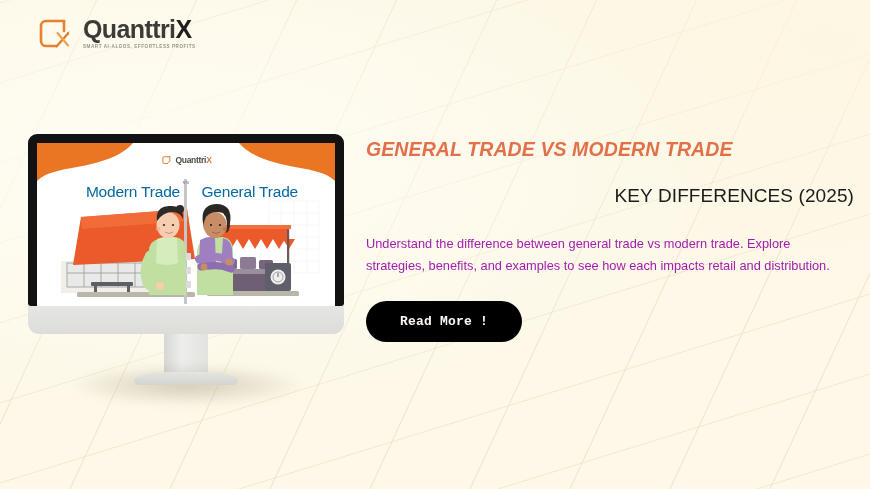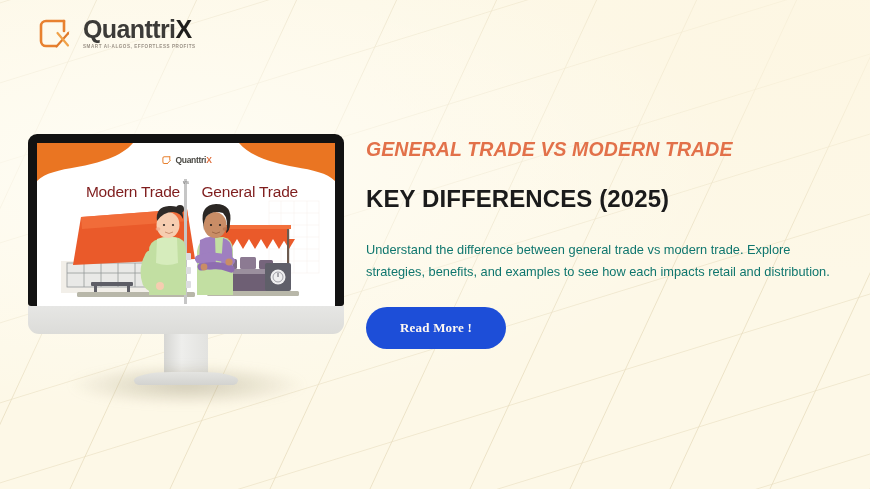--- a/index.html
+++ b/index.html
@@ -105,58 +105,58 @@
     font-size:8.5px; font-weight:bold; letter-spacing:-0.3px; color:#4a4944;
   }
   .thumb-logo-word .x { color:#e0703f; }
 
   .thumb-titles {
     position:absolute; left:0; right:0; top:40px;
     display:flex; align-items:center; justify-content:center;
     z-index:4;
   }
   .thumb-title {
-    font-size:15.5px; color:#7f1d1d; letter-spacing:-0.2px;
+    font-size:15.5px; color:#0369a1; letter-spacing:-0.2px;
     white-space:nowrap;
   }
   .thumb-title.left  { width:112px; text-align:right; padding-right:6px; }
   .thumb-title.right { width:112px; text-align:right;  padding-left:9px; }
   .thumb-vs {
     position:absolute; left:50%; top:36px; transform:translateX(-50%);
     font-size:5.5px; font-weight:bold; color:#8d8d8d; letter-spacing:0.3px;
     z-index:5;
   }
 
   
   .copy { position:absolute; left:366px; top:138px; width:488px; }
 
   .headline {
     font-size:19.5px; font-weight:bold; letter-spacing:0.1px;
     color:#e2714a; line-height:1.15;font-style:italic;
   }
   .subhead {
     margin-top:25px;
-    font-size:24px; font-weight:bold; letter-spacing:0.1px;
-    color:#1b1b1b; line-height:1.15;
+    font-size:19px; font-weight:normal; letter-spacing:0.1px;
+    color:#1b1b1b; line-height:1.15;text-align:right;
   }
   .blurb {
     margin-top:26px;
-    font-size:12.8px; color:#0f766e; line-height:1.72;
+    font-size:12.8px; color:#a21caf; line-height:1.72;
     max-width:486px;
   }
   .cta {
     margin-top:24px;
     display:inline-block;
-    background:#1d4ed8;
+    background:#000000;
     color:#fff8f2;
     font-size:13px; font-weight:bold; letter-spacing:0.2px;
     padding:13px 34px;
     border:none; border-radius:26px;
     cursor:pointer;
-    font-family:Liberation Serif, serif;
+    font-family:Liberation Mono, monospace;
   }
 </style>
 </head>
 <body>
 
 <div class="bg-grid">
   <svg width="870" height="489" viewBox="0 0 870 489" aria-hidden="true">
     <g stroke="#efe6cc" stroke-width="1" fill="none" opacity="0.85">
       <line x1="-120" y1="40" x2="980" y2="-300"></line>
       <line x1="-120" y1="120" x2="980" y2="-220"></line>

